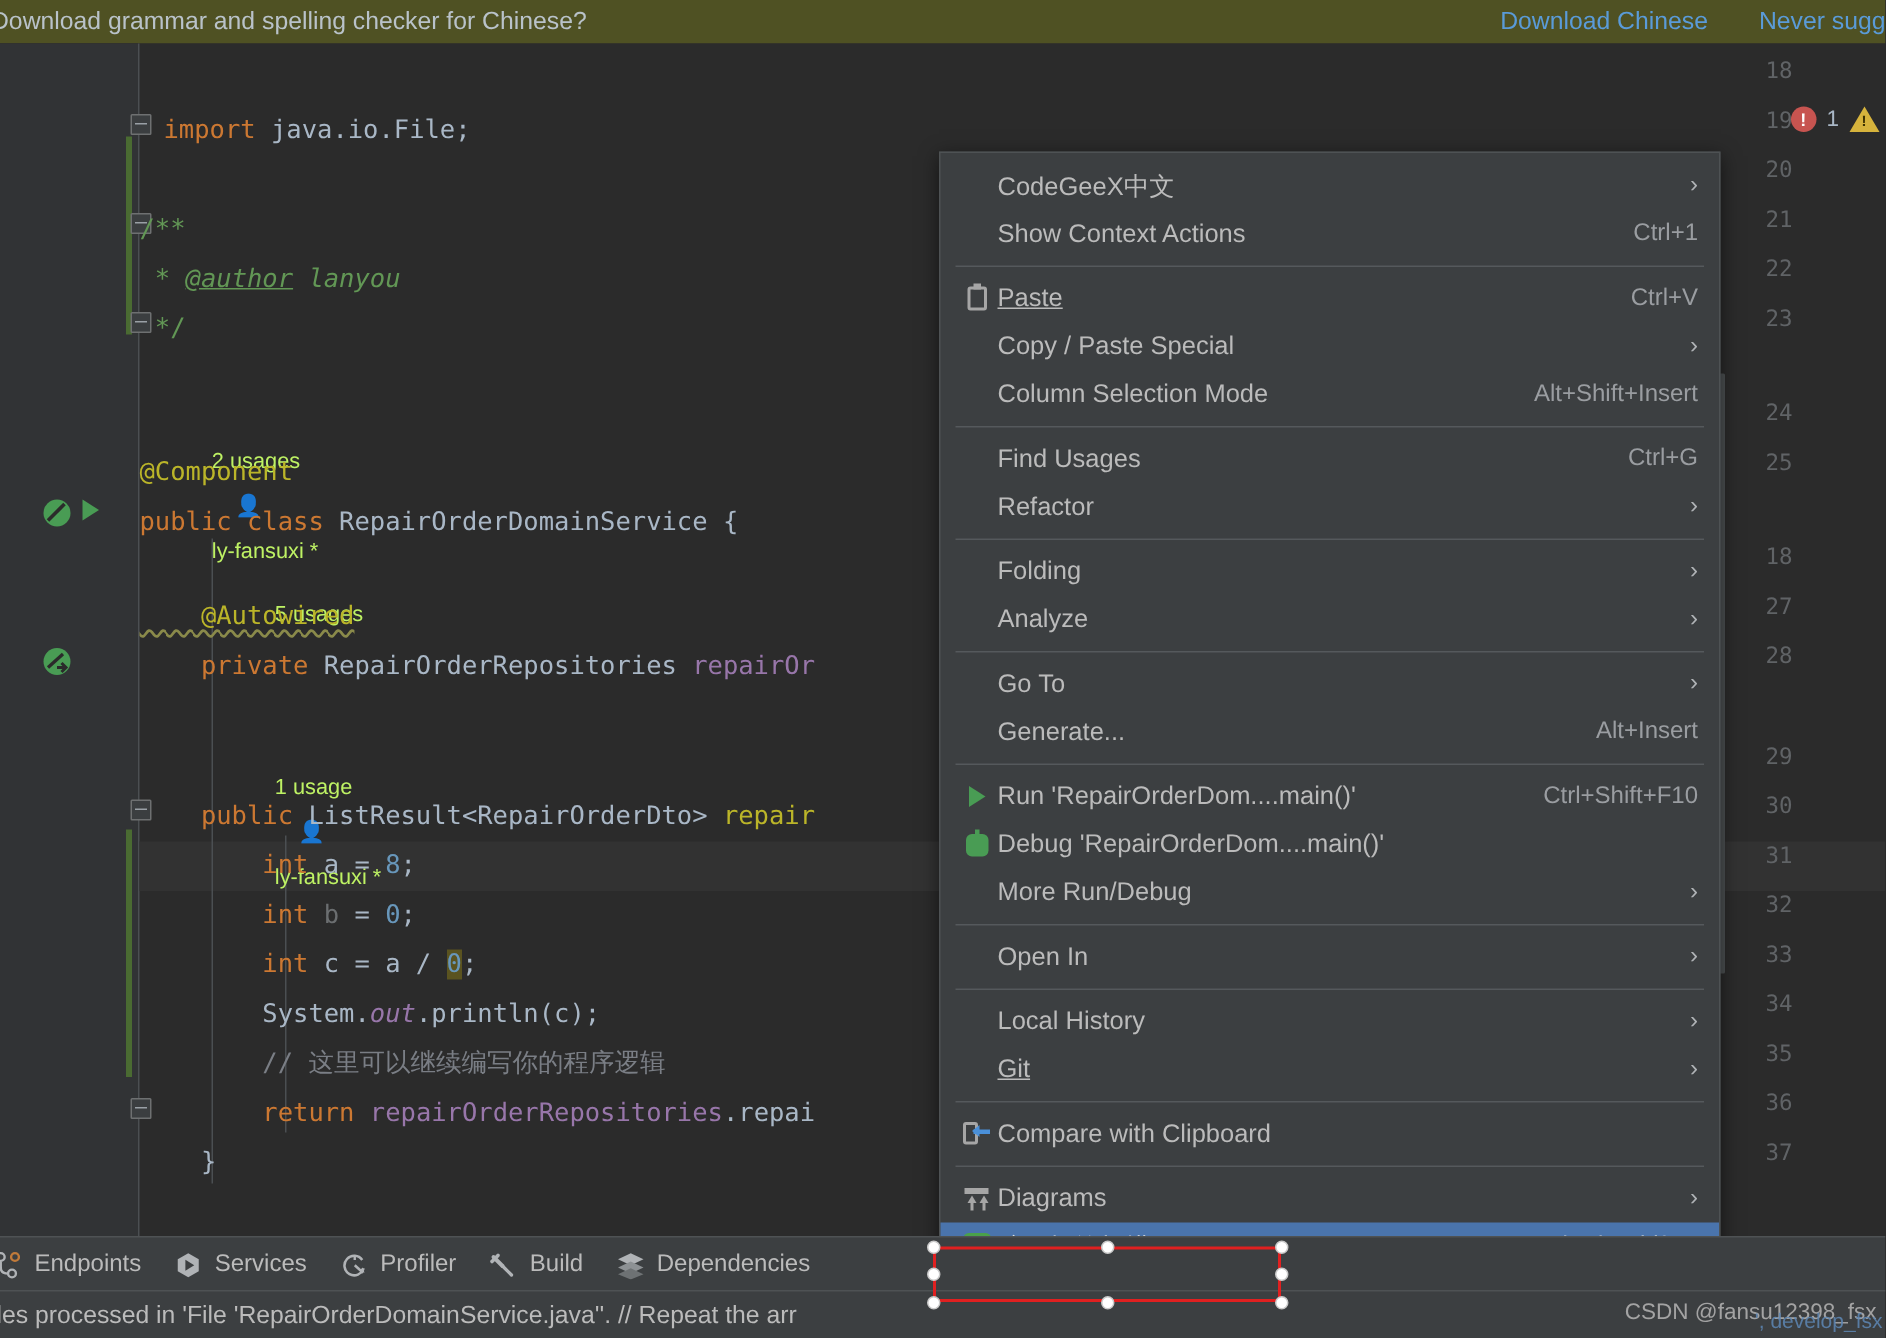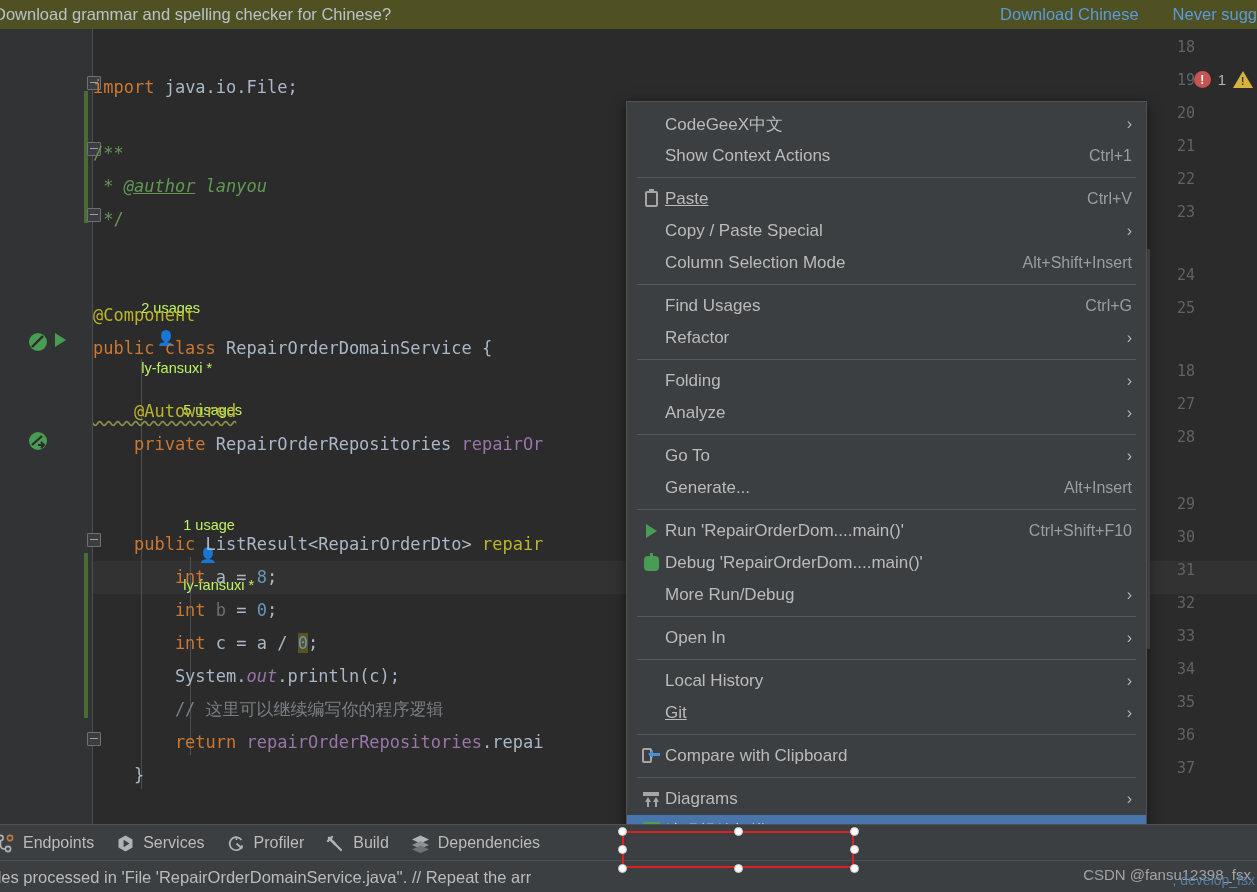--- a/index.html
+++ b/index.html
@@ -263,21 +263,21 @@
     </div>
     <div class="gutter-icon" style="left:28px; top:402px;">
       <svg width="20" height="20" viewBox="0 0 20 20">
           <circle cx="10" cy="10" r="9" fill="#499c54"></circle>
           <path d="M4 14 L14 5" stroke="#2b2b2b" stroke-width="2.2"></path>
           <path d="M10 14 L16 14 M13 11 L16 14 L13 17" stroke="#2b2b2b" stroke-width="2" fill="none"></path>
         </svg>
     </div>
 
     <div class="code-layer">
-      <div class="code-line" style="top:42px;"><span class="kw">import</span><span class="plain"> java.io.File;</span></div>
+      <div class="code-line" style="top:42px;margin-left:16px;"><span class="kw">import</span><span class="plain"> java.io.File;</span></div>
 
       <div class="code-line" style="top:108px;"><span class="doc">/**</span></div>
 
       <div class="code-line" style="top:141px;"><span class="doc"> * </span><span class="docTag">@author</span><span class="docTxt"> lanyou</span></div>
 
       <div class="code-line" style="top:174px;"><span class="doc"> */</span></div>
 
       <div class="hint-line" style="top:234px; left:16px;">
         <span>2 usages</span>
         <span class="person" style="margin-left:16px;">👤</span>

